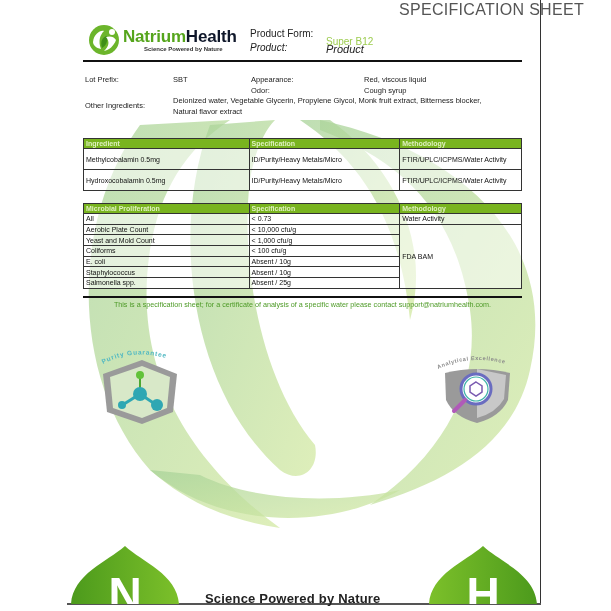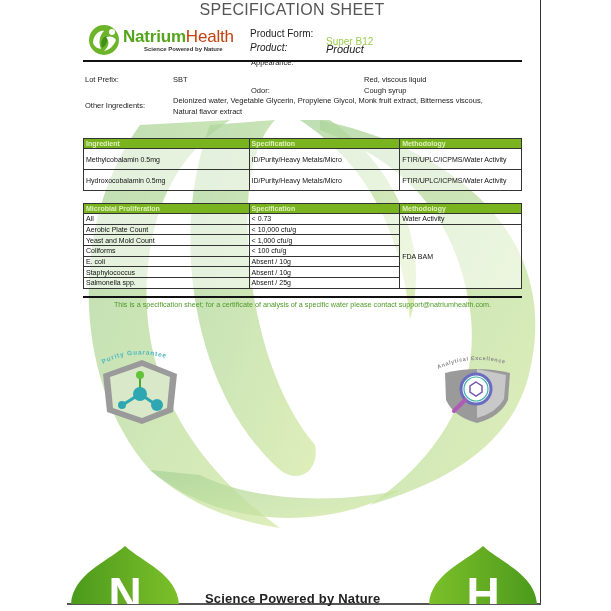--- a/index.html
+++ b/index.html
@@ -2,26 +2,26 @@
 <html><head>
 <meta charset="utf-8">
 <style>
   html, body { margin:0; padding:0; background:#ffffff; }
   body { width:611px; height:611px; position:relative; overflow:hidden; font-family:"Liberation Sans", sans-serif; color:#222; }
   .page-border { position:absolute; left:540px; top:0; width:1px; height:604px; background:#333; }
   .page-bottom { position:absolute; left:67px; top:603px; width:474px; height:2px; background:#555; }
 
   .watermark { position:absolute; left:0; top:0; width:611px; height:611px; pointer-events:none; }
 
-  .title { position:absolute; left:0; width:584px; top:1px; text-align:center; font-size:16px; letter-spacing:0.3px; color:#555; }
+  .title { position:absolute; left:0; width:584px; top:1px; text-align:right; font-size:16px; letter-spacing:0.3px; color:#555; }
 
   .logo { position:absolute; left:88px; top:24px; width:152px; height:32px; }
   .logo-mark { position:absolute; left:0; top:0; width:32px; height:32px; }
   .logo-name { position:absolute; left:35px; top:3px; font-size:17px; font-weight:bold; color:#55a51c; letter-spacing:-0.2px; white-space:nowrap; }
-  .logo-name .h { font-weight:normal; color:#c2410c;text-align:right; }
+  .logo-name .h { font-weight:bold; color:#0f172a;text-align:right; }
   .logo-tag { position:absolute; left:56px; top:22px; font-size:6px; font-weight:bold; color:#333; white-space:nowrap; }
 
   .prod-label { position:absolute; left:250px; font-size:10px; color:#222; }
   .prod-val { position:absolute; left:326px; font-size:10px; }
   .hr-top { position:absolute; left:83px; top:60px; width:439px; height:2px; background:#111; }
 
   .meta { position:absolute; font-size:7.5px; color:#222; white-space:nowrap; }
 
   table.spec { position:absolute; left:83px; border-collapse:collapse; font-size:7px; color:#111; background:rgba(255,255,255,0.55); }
   table.spec th { background:#79b41f; color:#dff0c0; font-weight:bold; text-align:left; padding:0 2px; height:9px; border:1px solid #333; }
@@ -78,26 +78,26 @@
 
 <div class="prod-label" style="top:42px;font-style:italic;">Product:</div>
 <div class="prod-val" style="top:36px; color:#9ccc4f;">Super B12</div>
 <div class="prod-label" style="top:28px;">Product Form:</div>
 <div class="prod-val" style="top:43px; font-style:italic; font-size:11px;">Product</div>
 
 <div class="hr-top"></div>
 
 <div class="meta" style="left:85px; top:75px;">Lot Prefix:</div>
 <div class="meta" style="left:173px; top:75px;">SBT</div>
-<div class="meta" style="left:251px; top:58px;">Appearance:</div>
+<div class="meta" style="left:251px; top:75px;">Appearance:</div>
 <div class="meta" style="left:364px; top:75px;">Red, viscous liquid</div>
 <div class="meta" style="left:251px; top:86px;">Odor:</div>
 <div class="meta" style="left:364px; top:86px;text-align:right;">Cough syrup</div>
 <div class="meta" style="left:85px; top:101px;">Other Ingredients:</div>
-<div class="meta" style="left:173px; top:96px;">Deionized water, Vegetable Glycerin, Propylene Glycol, Monk fruit extract, Bitterness viscous,</div>
+<div class="meta" style="left:173px; top:96px;">Deionized water, Vegetable Glycerin, Propylene Glycol, Monk fruit extract, Bitterness blocker,</div>
 <div class="meta" style="left:173px; top:107px;">Natural flavor extract</div>
 
 <table class="spec t1">
   <colgroup>
       <col style="width:166px">
       <col style="width:151px">
       <col style="width:122px">
     </colgroup>
   <tbody>
       <tr>

